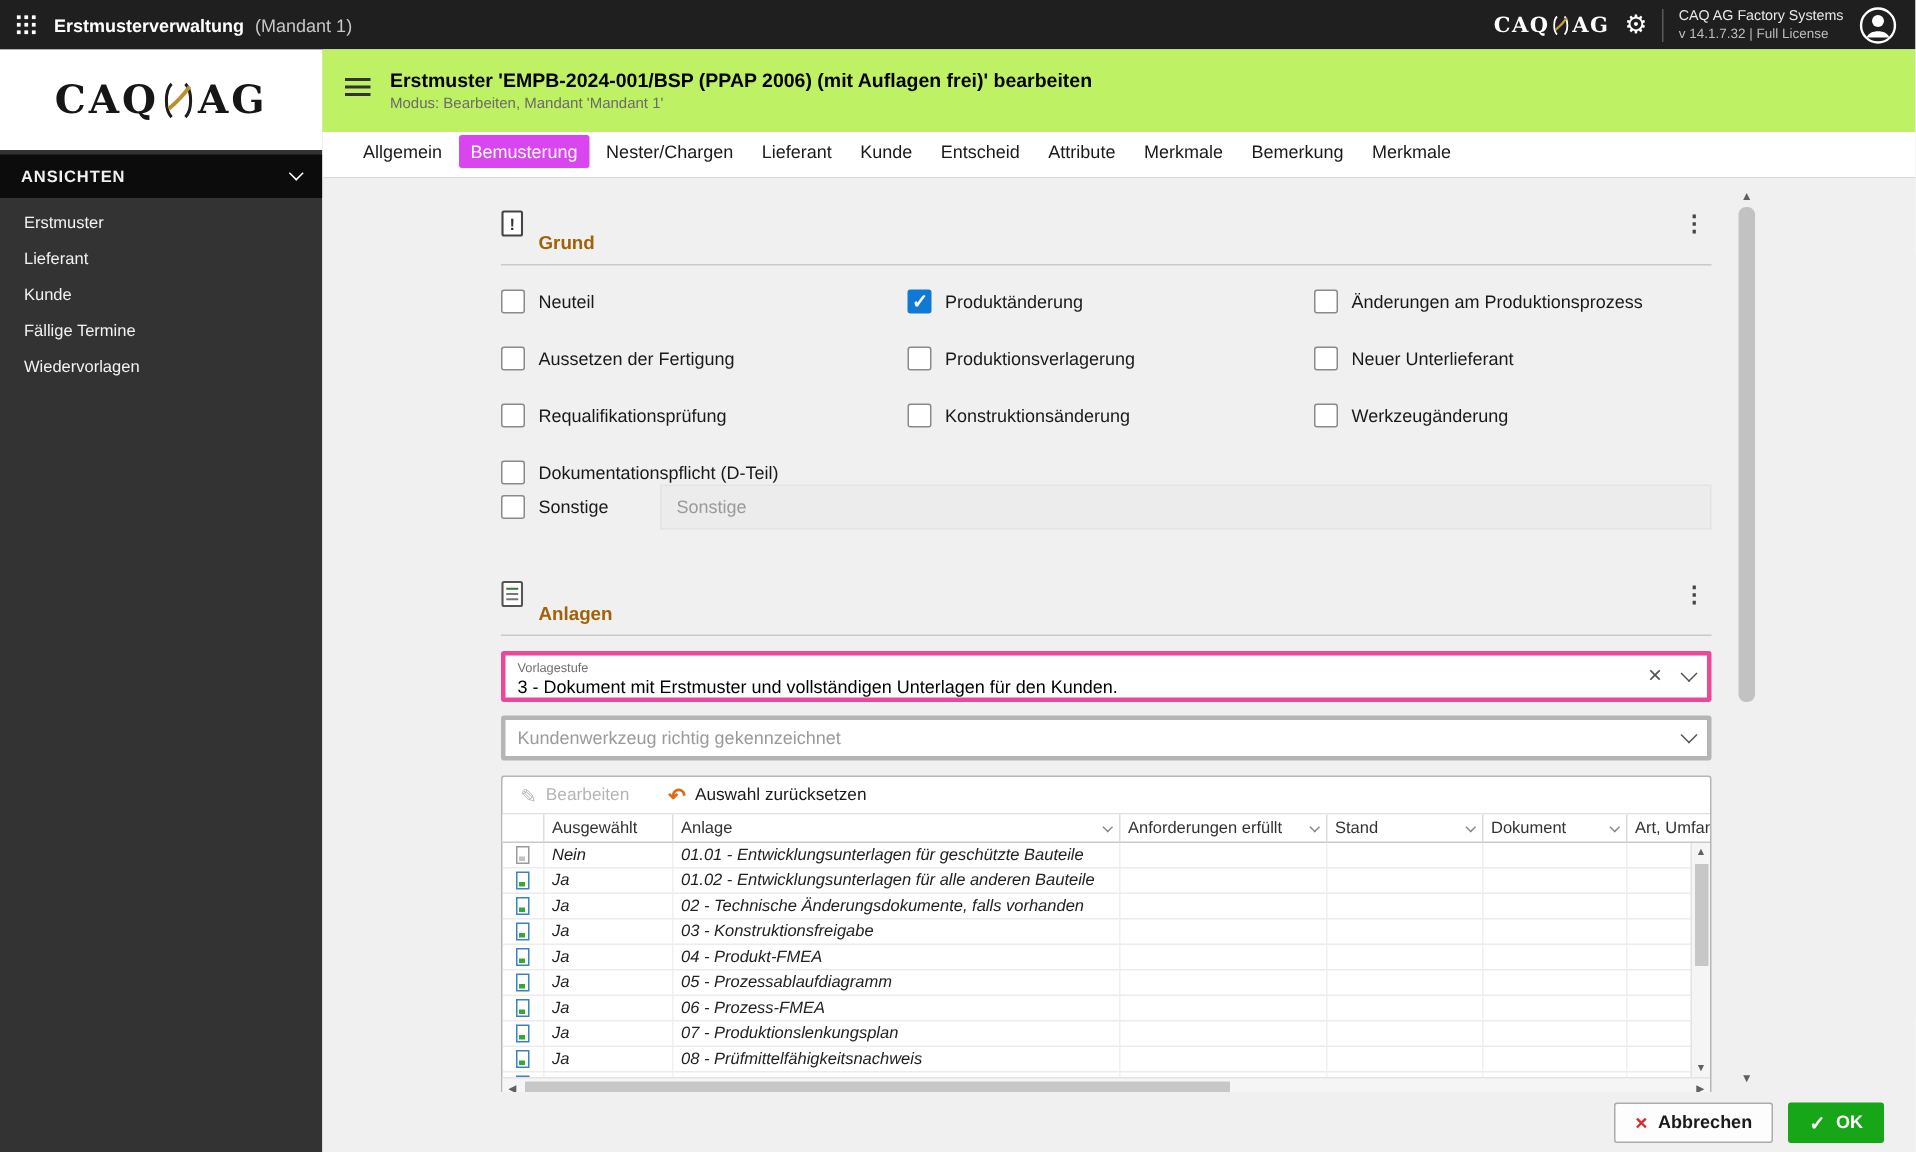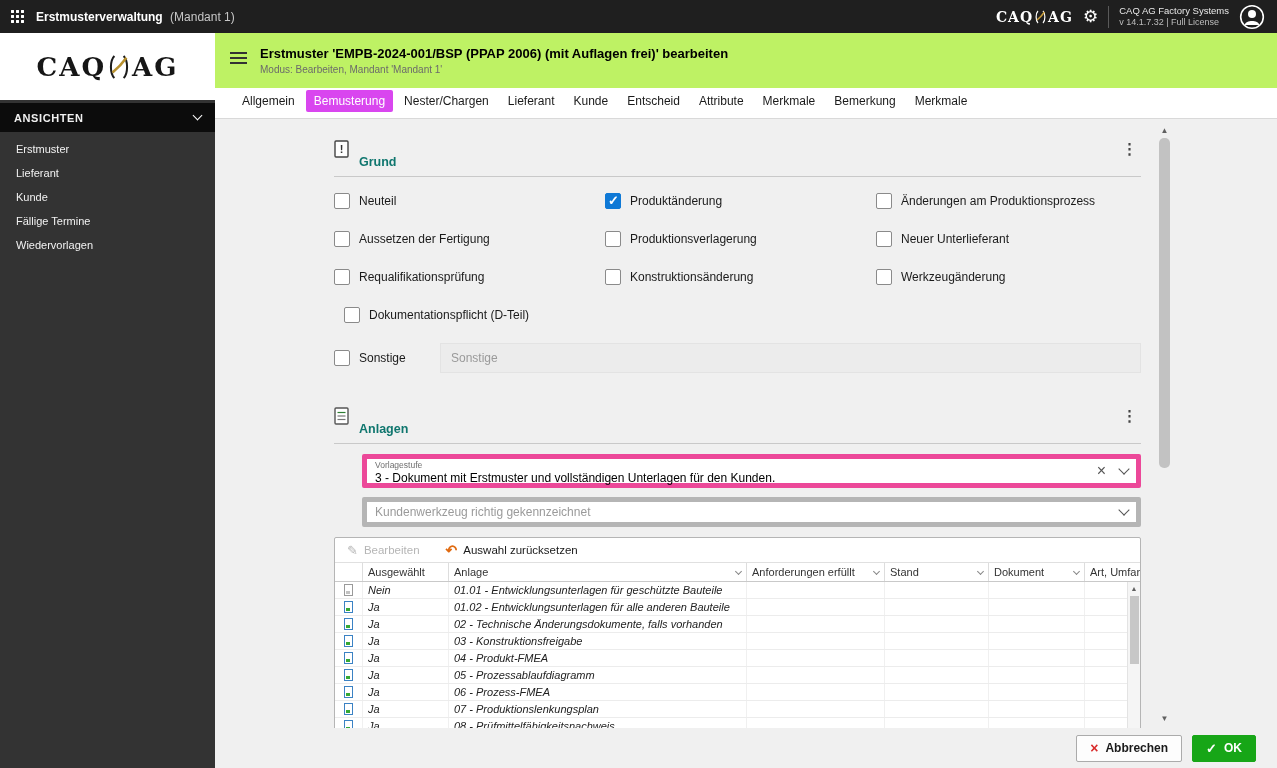--- a/index.html
+++ b/index.html
@@ -47,38 +47,38 @@
   .tabs { background: #fff; padding: 2px 0 6px 19px; border-bottom: 1px solid #d9d9d9; }
   .tab-row { display: flex; }
   .tab { padding: 4px 8px; margin-right: 3px; font-size: 12px; color: #1a1a1a; cursor: pointer; border-radius: 2px; white-space: nowrap; }
   .tab[data-active="true"] { background: #d946ef; color: #fff; }
 
   
   .content { flex: 1; background: #f0f0f0; position: relative; overflow: hidden; }
   .form { width: 807px; margin: 10px 0 0 119px; }
 
   .sec-head { display: flex; align-items: center; gap: 10px; padding-bottom: 7px; border-bottom: 1px solid #c9c9c9; }
-  .sec-title { font-size: 12.5px; font-weight: bold; color: #0f766e; margin-top: 26px; }
+  .sec-title { font-size: 12.5px; font-weight: bold; color: #a16207; margin-top: 26px; }
   .kebab { margin-left: auto; font-size: 15px; font-weight: bold; color: #444; cursor: pointer; padding: 0 4px; }
 
   .cb-grid { display: grid; grid-template-columns: 271px 271px 1fr; row-gap: 22px; margin-top: 16px; }
   .cb { display: flex; align-items: center; gap: 9px; cursor: pointer; }
   .box { width: 16px; height: 16px; background: #fff; border: 1px solid #8a8a8a; border-radius: 2px; flex-shrink: 0; position: relative; }
   .cb[data-checked="true"] .box { background: #0f79d6; border-color: #0f79d6; }
   .cb[data-checked="true"] .box::after { content: "✓"; position: absolute; left: 2px; top: -1px; color: #fff; font-size: 13px; font-weight: bold; }
   .cb-label { font-size: 12px; color: #1a1a1a; }
-  .cb-row { margin-top: 22px; margin-left: 10px; }
-  .sonstige-row { margin-top: 20px; display: flex; align-items: center; }
+  .cb-row { margin-top: 22px; }
+  .sonstige-row { display: flex; align-items: center; }
   .sonstige-row .cb { width: 106px; flex-shrink: 0; }
   .sonstige-input { flex: 1; height: 30px; background: #ececec; border: 1px solid #e3e3e3; padding: 0 10px; font-size: 12px; font-family: "Liberation Sans", sans-serif; color: #333; outline: none; }
   .sonstige-input::placeholder { color: #9a9a9a; }
 
   .sec-anlagen { margin-top: 23px; }
 
-  .combo { background: #fff; border: 5px solid #ec4899; border-radius: 2px; display: flex; align-items: center; padding: 0 8px; cursor: pointer; margin-left: 28px; }
+  .combo { background: #fff; border: 3px solid #ec4899; border-radius: 2px; display: flex; align-items: center; padding: 0 8px; cursor: pointer; }
   .combo-tall { height: 34px; margin-top: 10px; }
   .combo-short { height: 30px; margin-top: 9px; border-color: #b5b5b5; }
   .combo-texts { flex: 1; min-width: 0; }
   .combo-label { font-size: 8.5px; color: #6f6f6f; margin-top: 2px; }
   .combo-value { font-size: 12px; color: #000; margin-top: 1px; white-space: nowrap; overflow: hidden; }
   .combo-placeholder { flex: 1; font-size: 12px; color: #9a9a9a; }
   .clear { font-size: 16px; color: #555; margin-right: 14px; line-height: 1; }
   .combo .chev, .th-chev { border-color: #555; }
   .combo .chev { width: 8px; height: 8px; border-right: 1.5px solid #555; border-bottom: 1.5px solid #555; }
 

